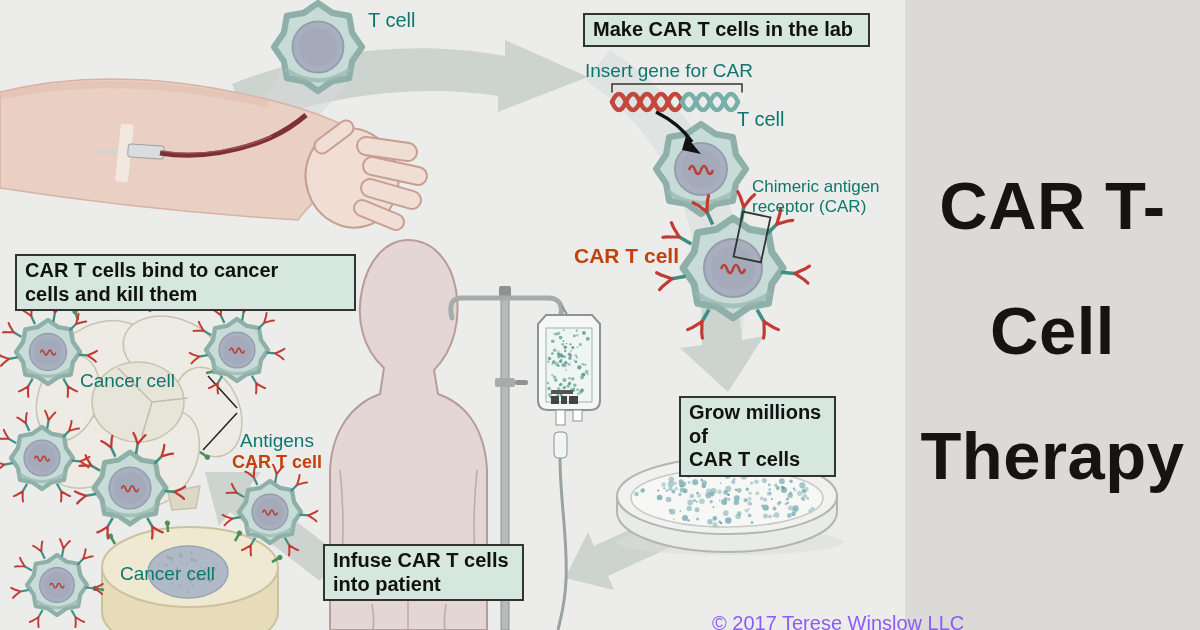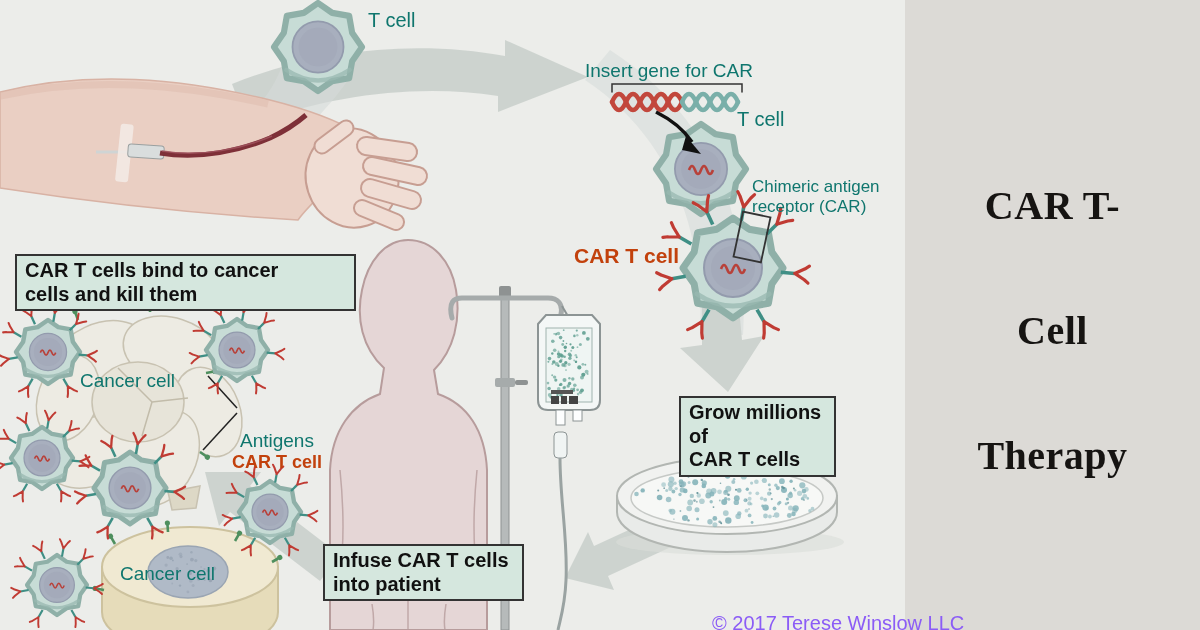--- a/index.html
+++ b/index.html
@@ -1,22 +1,22 @@
 <!DOCTYPE html>
 <html><head>
 <meta charset="utf-8">
 <style>
   html,body{margin:0;padding:0;}
   body{width:1200px;height:630px;overflow:hidden;font-family:"Liberation Sans",sans-serif;}
   #stage{position:relative;width:1200px;height:630px;background:#ECEDEA;overflow:hidden;}
   #art{position:absolute;left:0;top:0;z-index:1;}
   #side-panel{position:absolute;right:0;top:0;width:295px;height:630px;background:#DCDAD6;z-index:2;
     display:flex;flex-direction:column;align-items:center;justify-content:center;gap:14px;}
-  .title-line{font-size:40px;font-weight:700;color:#161412;line-height:80px;letter-spacing:.5px;
-    font-family:Liberation Serif, serif;margin-top:31px;}
+  .title-line{font-size:67px;font-weight:700;color:#161412;line-height:80px;letter-spacing:.5px;
+    font-family:Liberation Sans, sans-serif;margin-top:31px;}
   .box{position:absolute;z-index:3;background:#D5E7DE;border:2px solid #333;color:#111;
     font-weight:700;font-size:20px;line-height:1.18;padding:3px 8px;white-space:pre-line;box-sizing:border-box;}
   .plain-label{position:absolute;z-index:3;color:#0f766e;font-size:19px;white-space:pre-line;line-height:1.2;}
   .bold-label{position:absolute;z-index:3;color:#c2410c;font-size:20px;font-weight:700;white-space:nowrap;}
   #copyright{position:absolute;z-index:3;left:712px;top:612px;font-size:20px;color:#8b5cf6;}
 </style>
 </head>
 <body>
 
 <div id="stage">
@@ -447,20 +447,21 @@
       <polygon points="686,136 701,154 682,150" fill="#111"></polygon>
     </g>
   </svg>
 
   <div id="side-panel">
     <div class="title-line">CAR T-</div>
     <div class="title-line">Cell</div>
     <div class="title-line">Therapy</div>
   </div>
 
+  <div class="box" style="left:583px;top:13px;width:287px;white-space:nowrap;">Make CAR T cells in the lab</div>
   <div class="box" style="left:655px;top:396px;width:157px;margin-left:24px;">Grow millions of
 CAR T cells</div>
   <div class="box" style="left:323px;top:544px;width:201px;">Infuse CAR T cells
 into patient</div>
   <div class="box" style="left:15px;top:254px;width:341px;">CAR T cells bind to cancer
 cells and kill them</div>
 
   <div class="plain-label" style="left:368px;top:8px;font-size:20px;">T cell</div>
   <div class="plain-label" style="left:585px;top:60px;">Insert gene for CAR</div>
   <div class="plain-label" style="left:737px;top:107px;font-size:20px;">T cell</div>

